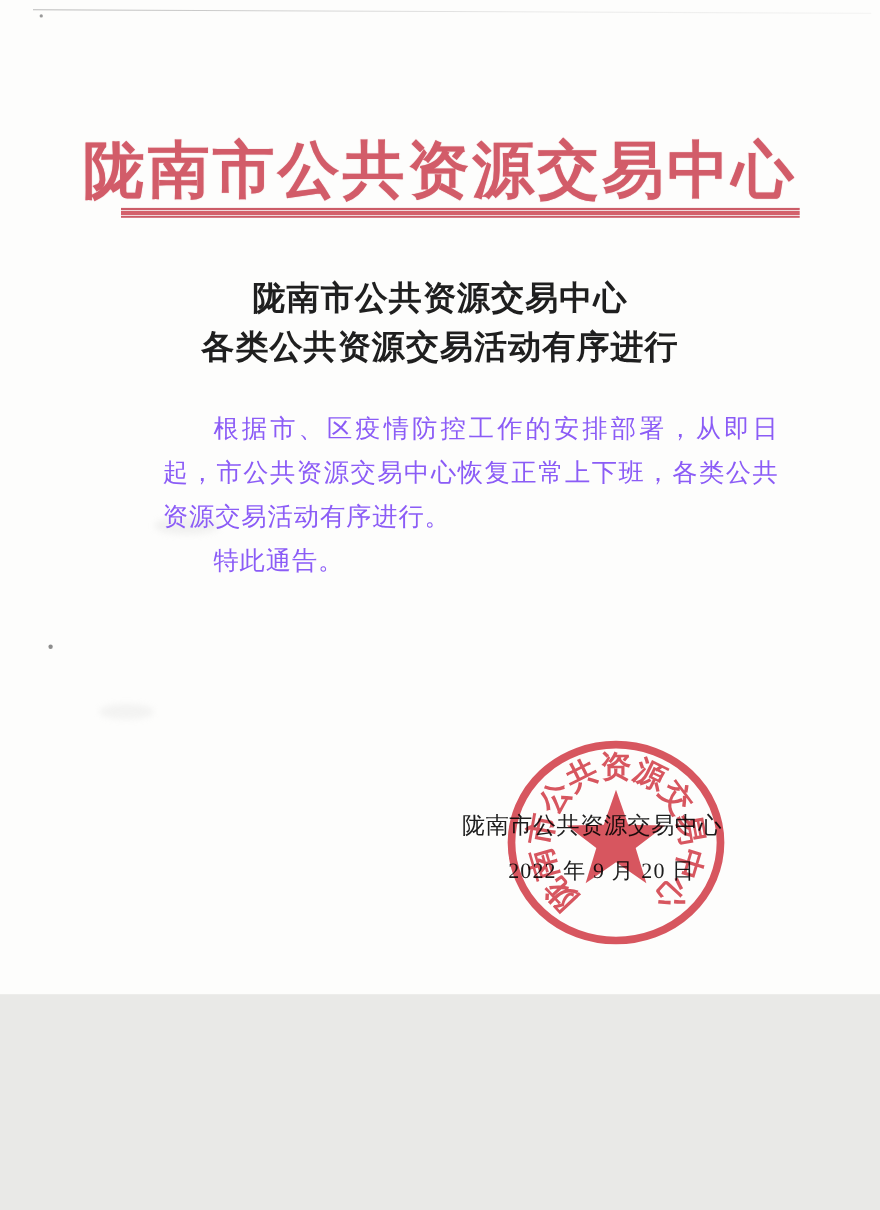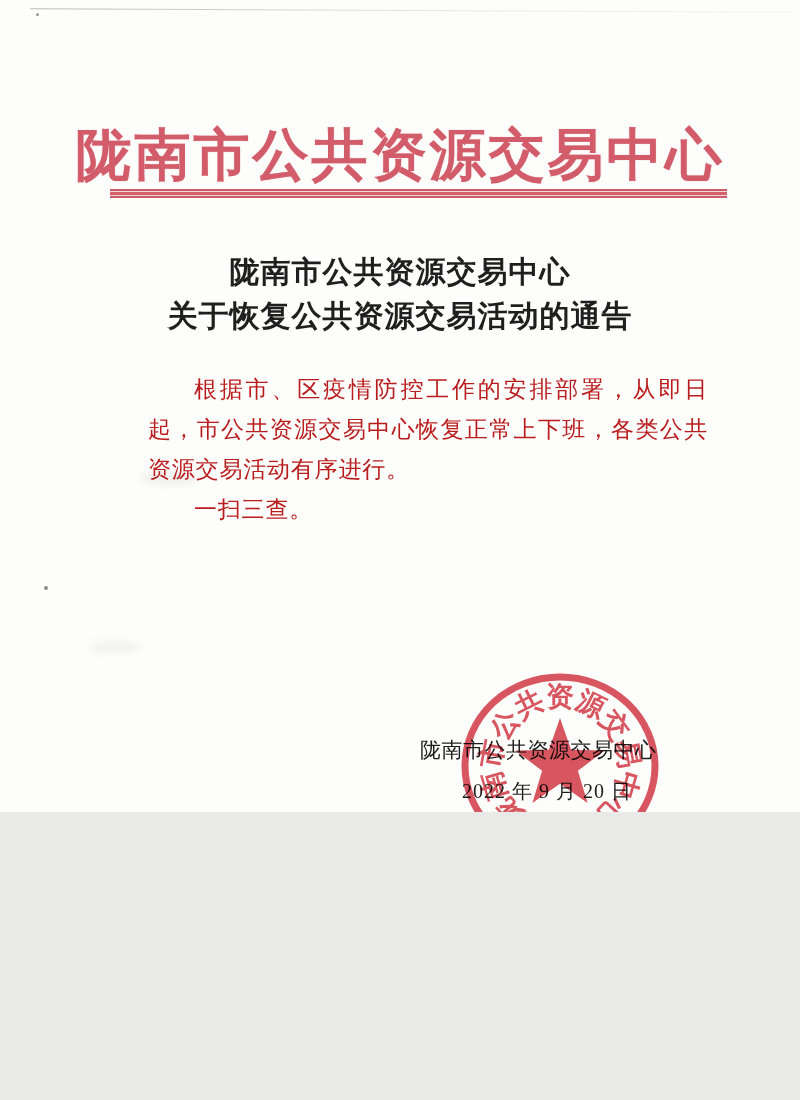--- a/index.html
+++ b/index.html
@@ -1,17 +1,17 @@
 <!DOCTYPE html>
 <html><head>
 <meta charset="utf-8">
 <style>
   html,body{margin:0;padding:0;background:#e9e9e7;}
   .page{
-    position:relative;width:800px;height:812px;margin:0 auto;
+    position:relative;width:800px;height:904px;margin:0 auto;
     background:#fdfdfc;overflow:hidden;
     font-family:"Liberation Serif","DejaVu Serif",serif;
   }
   
   .scan-edge{
     position:absolute;left:30px;top:10px;width:762px;height:1px;
     background:linear-gradient(to right,rgba(150,150,150,.65),rgba(185,185,185,.28) 60%,rgba(200,200,200,.15));
     transform:rotate(.25deg);
   }
   .speck{position:absolute;border-radius:50%;}
@@ -37,21 +37,21 @@
   
   .doc-title{
     position:absolute;left:0;top:250px;width:100%;
     text-align:center;color:#1f1f1f;font-weight:bold;
     font-size:30px;line-height:44px;letter-spacing:1px;
   }
 
   
   .body-text{
     position:absolute;left:148px;top:370px;width:560px;
-    color:#b91c1c;font-size:23px;line-height:40px;letter-spacing:.8px;
+    color:#8b5cf6;font-size:23px;line-height:40px;letter-spacing:.8px;
     text-align:justify;
   }
   .body-text p{margin:0;text-indent:2em;}
 
   
   .signature{
     position:absolute;left:420px;top:736px;z-index:2;
     color:#1d1d1d;font-size:21px;letter-spacing:.5px;white-space:nowrap;
   }
   .doc-date{
@@ -83,26 +83,26 @@
   <div class="speck" style="left:44px;top:586px;width:4px;height:4px;background:#8d8d8d;"></div>
   <div class="speck" style="left:30px;top:982px;width:3px;height:3px;background:#b3b3b3;"></div>
   <div class="smudge" style="left:140px;top:470px;width:60px;height:16px;background:rgba(190,190,186,.18);"></div>
   <div class="smudge" style="left:90px;top:640px;width:50px;height:14px;background:rgba(190,190,186,.15);"></div>
 
   <div class="letterhead">陇南市公共资源交易中心</div>
   <div class="rule-top"></div>
 
   <div class="doc-title">
     <div>陇南市公共资源交易中心</div>
-    <div>关于恢复公共资源交易活动的通告</div>
+    <div>各类公共资源交易活动有序进行</div>
   </div>
 
   <div class="body-text">
     <p>根据市、区疫情防控工作的安排部署，从即日起，市公共资源交易中心恢复正常上下班，各类公共资源交易活动有序进行。</p>
-    <p>一扫三查。</p>
+    <p>特此通告。</p>
   </div>
 
   <div class="signature">陇南市公共资源交易中心</div>
   <div class="doc-date">2022 年 9 月 20 日</div>
 
   <svg class="seal" viewBox="0 0 210 200">
     <ellipse class="seal-ring" cx="105" cy="98" rx="95" ry="89"></ellipse>
     <polygon class="seal-star" points="105,50 116.1,81.8 149.7,82.5 122.9,102.8 132.6,135 105,115.8 77.4,135 87.1,102.8 60.3,82.5 93.9,81.8"></polygon>
     <g id="seal-arc">
         <text class="seal-char" transform="translate(56.7,143.0) rotate(-133.0)">陇</text>

